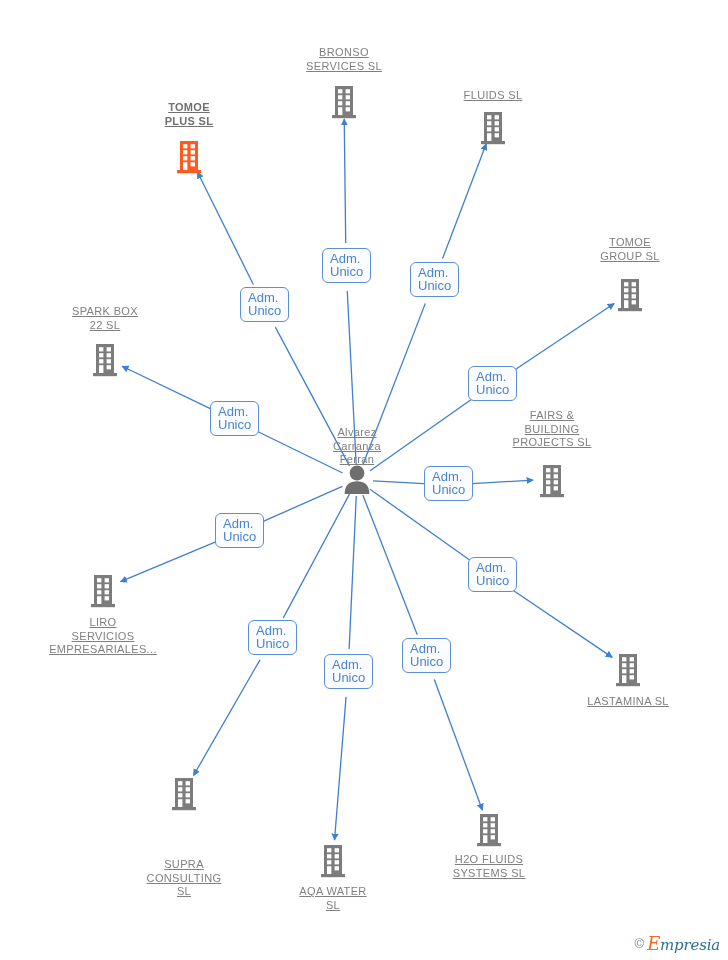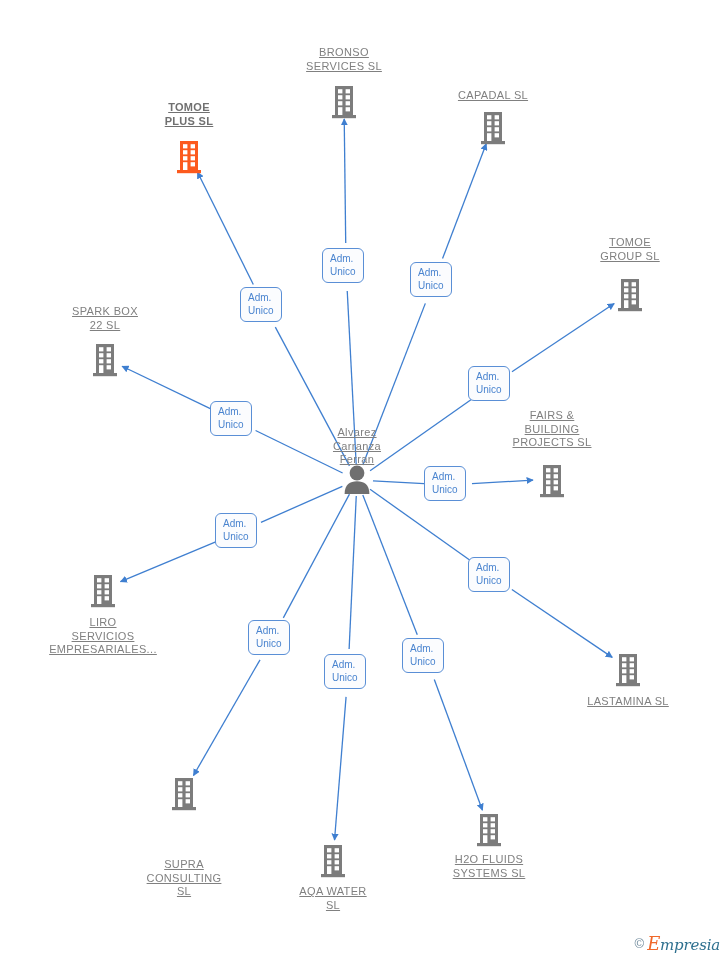--- a/index.html
+++ b/index.html
@@ -51,21 +51,21 @@
   }
   .node.below .node-label {
     margin-top: 1px;
   }
   .edge-label {
     position: absolute;
     border: 1.3px solid #5a8fd6;
     border-radius: 6px;
     background: #fbfcfe;
     color: #4a84cf;
-    font-size: 10px;
+    font-size: 13px;
     line-height: 13px;
     padding: 3px 7px 4px 7px;
     text-align: left;
     white-space: pre-line;
     box-sizing: border-box;
   }
   #watermark {
     position: absolute;
     right: 8px;
     bottom: 6px;
@@ -172,21 +172,21 @@
           <rect x="16.6" y="4.2" width="4.4" height="4.2" fill="#ffffff"></rect>
           <rect x="9" y="10.2" width="4.4" height="4.2" fill="#ffffff"></rect>
           <rect x="16.6" y="10.2" width="4.4" height="4.2" fill="#ffffff"></rect>
           <rect x="9" y="16.2" width="4.4" height="4.2" fill="#ffffff"></rect>
           <rect x="16.6" y="16.2" width="4.4" height="4.2" fill="#ffffff"></rect>
           <rect x="16.6" y="22.2" width="4.4" height="4.2" fill="#ffffff"></rect>
           <rect x="9.0" y="22.2" width="4.4" height="7.8" fill="#ffffff"></rect>
         </svg>
       </div>
       <div class="node above" style="left: 493px; top: 89px;">
-        <div class="node-label">CAPADAL  SL</div>
+        <div class="node-label">FLUIDS  SL</div>
       </div>
       <div class="node" style="left: 630px; top: 276px;">
         <svg width="30" height="34" viewBox="0 0 30 34" class="node-icon">
           <path d="M6 1 H24 V30 H6 Z" fill="#7c7c7c"></path>
           <rect x="3" y="30" width="24" height="3.2" fill="#7c7c7c"></rect>
           <rect x="9" y="4.2" width="4.4" height="4.2" fill="#ffffff"></rect>
           <rect x="16.6" y="4.2" width="4.4" height="4.2" fill="#ffffff"></rect>
           <rect x="9" y="10.2" width="4.4" height="4.2" fill="#ffffff"></rect>
           <rect x="16.6" y="10.2" width="4.4" height="4.2" fill="#ffffff"></rect>
           <rect x="9" y="16.2" width="4.4" height="4.2" fill="#ffffff"></rect>

